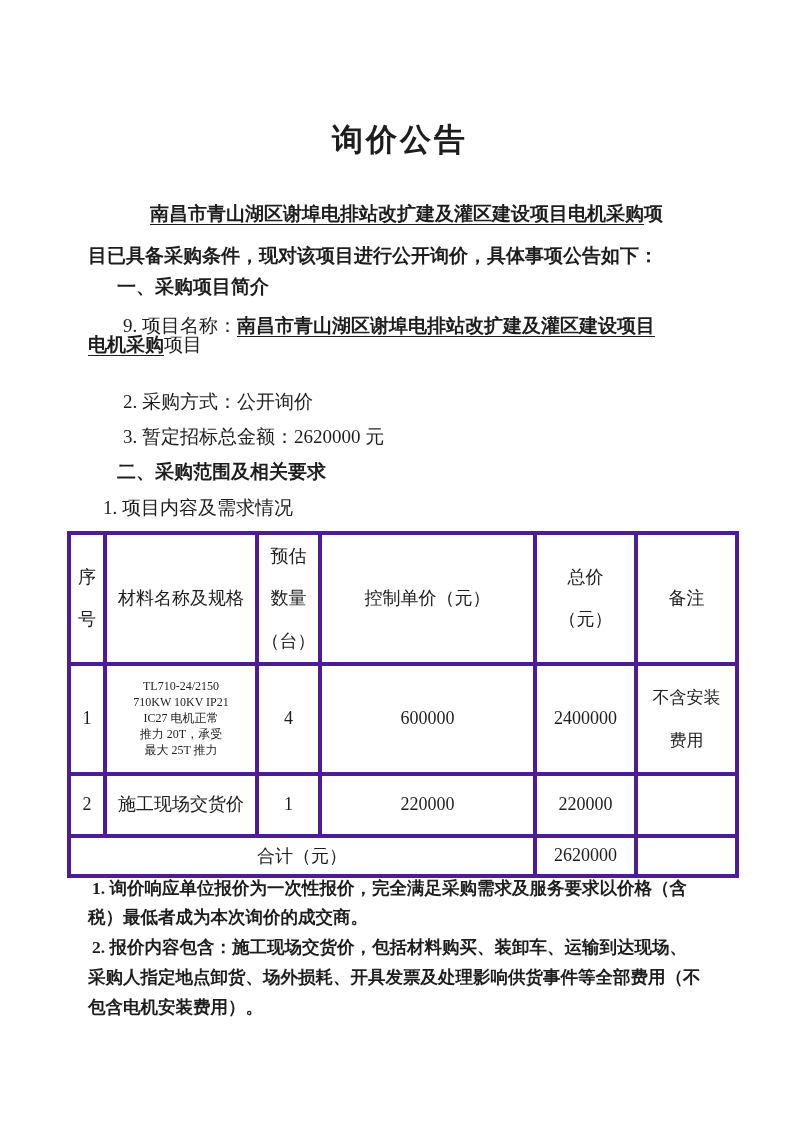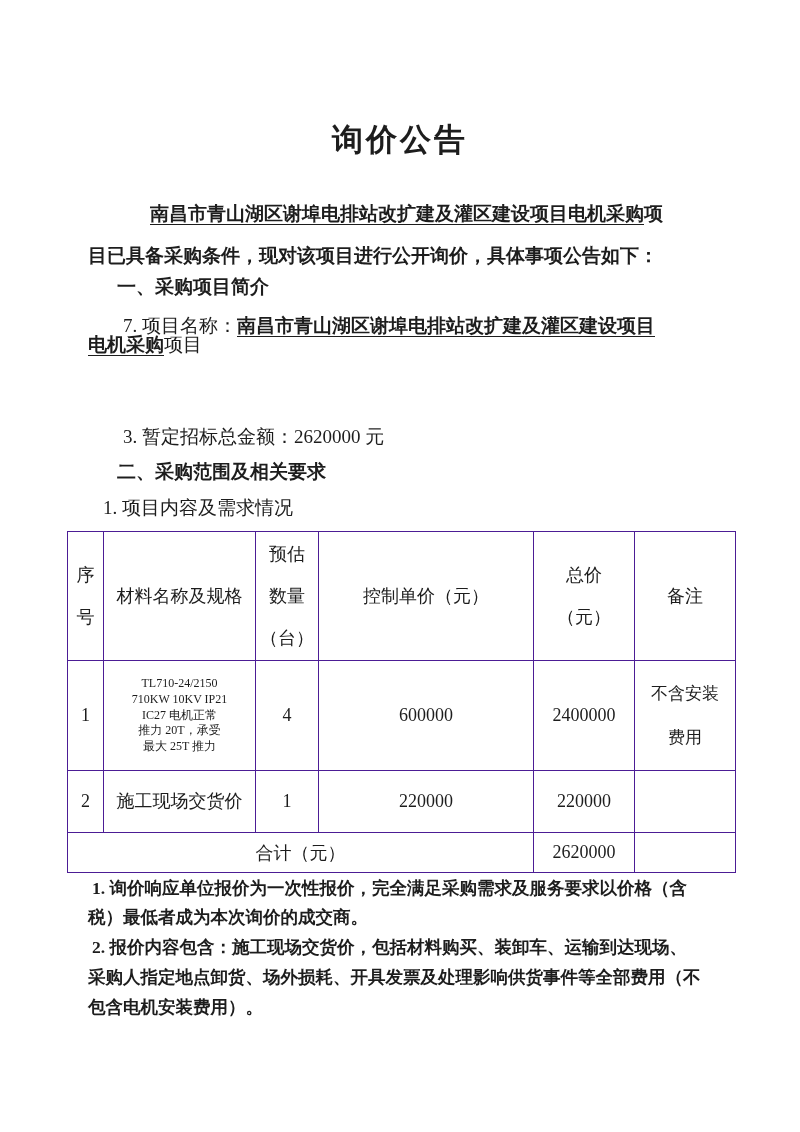--- a/index.html
+++ b/index.html
@@ -41,21 +41,21 @@
     position: absolute;
     left: 67px;
     top: 531px;
     width: 668px;
     border-collapse: collapse;
     table-layout: fixed;
     font-size: 18px;
     color: #1d1d1d;
   }
   table.items th, table.items td {
-    border: 1px solid #4c1d95;
+    border: 4px solid #4c1d95;
     text-align: center;
     vertical-align: middle;
     padding: 0 2px;
     font-weight: 400;
     white-space: pre-line;
     overflow: hidden;
   }
   tr.hdr-row   { height: 129px; }
   tr.row-1     { height: 110px; }
   tr.row-2     { height: 62px;  }
@@ -71,24 +71,25 @@
 <div class="page">
 
   <div class="doc-title">询价公告</div>
 
   <div class="ln bold" style="left:150px; top:203px;"><span class="u">南昌市青山湖区谢埠电排站改扩建及灌区建设项目电机采购</span><span>项</span></div>
 
   <div class="ln bold" style="left:88px; top:245px;">目已具备采购条件，现对该项目进行公开询价，具体事项公告如下：</div>
 
   <div class="ln bold" style="left:117px; top:276px;">一、采购项目简介</div>
 
-  <div class="ln" style="left:123px; top:315px;"><span>7. 项目名称：</span><span class="u bold">南昌市青山湖区谢埠电排站改扩建及灌区建设项目</span></div>
+  <div class="ln" style="left:123px; top:315px;"><span>9. 项目名称：</span><span class="u bold">南昌市青山湖区谢埠电排站改扩建及灌区建设项目</span></div>
 
   <div class="ln" style="left:88px; top:334px;"><span class="u bold">电机采购</span><span>项目</span></div>
 
+  <div class="ln" style="left:123px; top:391px;">2. 采购方式：公开询价</div>
 
   <div class="ln" style="left:123px; top:426px;">3. 暂定招标总金额：2620000 元</div>
 
   <div class="ln bold" style="left:117px; top:461px;">二、采购范围及相关要求</div>
 
   <div class="ln" style="left:103px; top:497px;">1. 项目内容及需求情况</div>
 
   <table class="items">
     <colgroup>
       <col style="width:36px">

